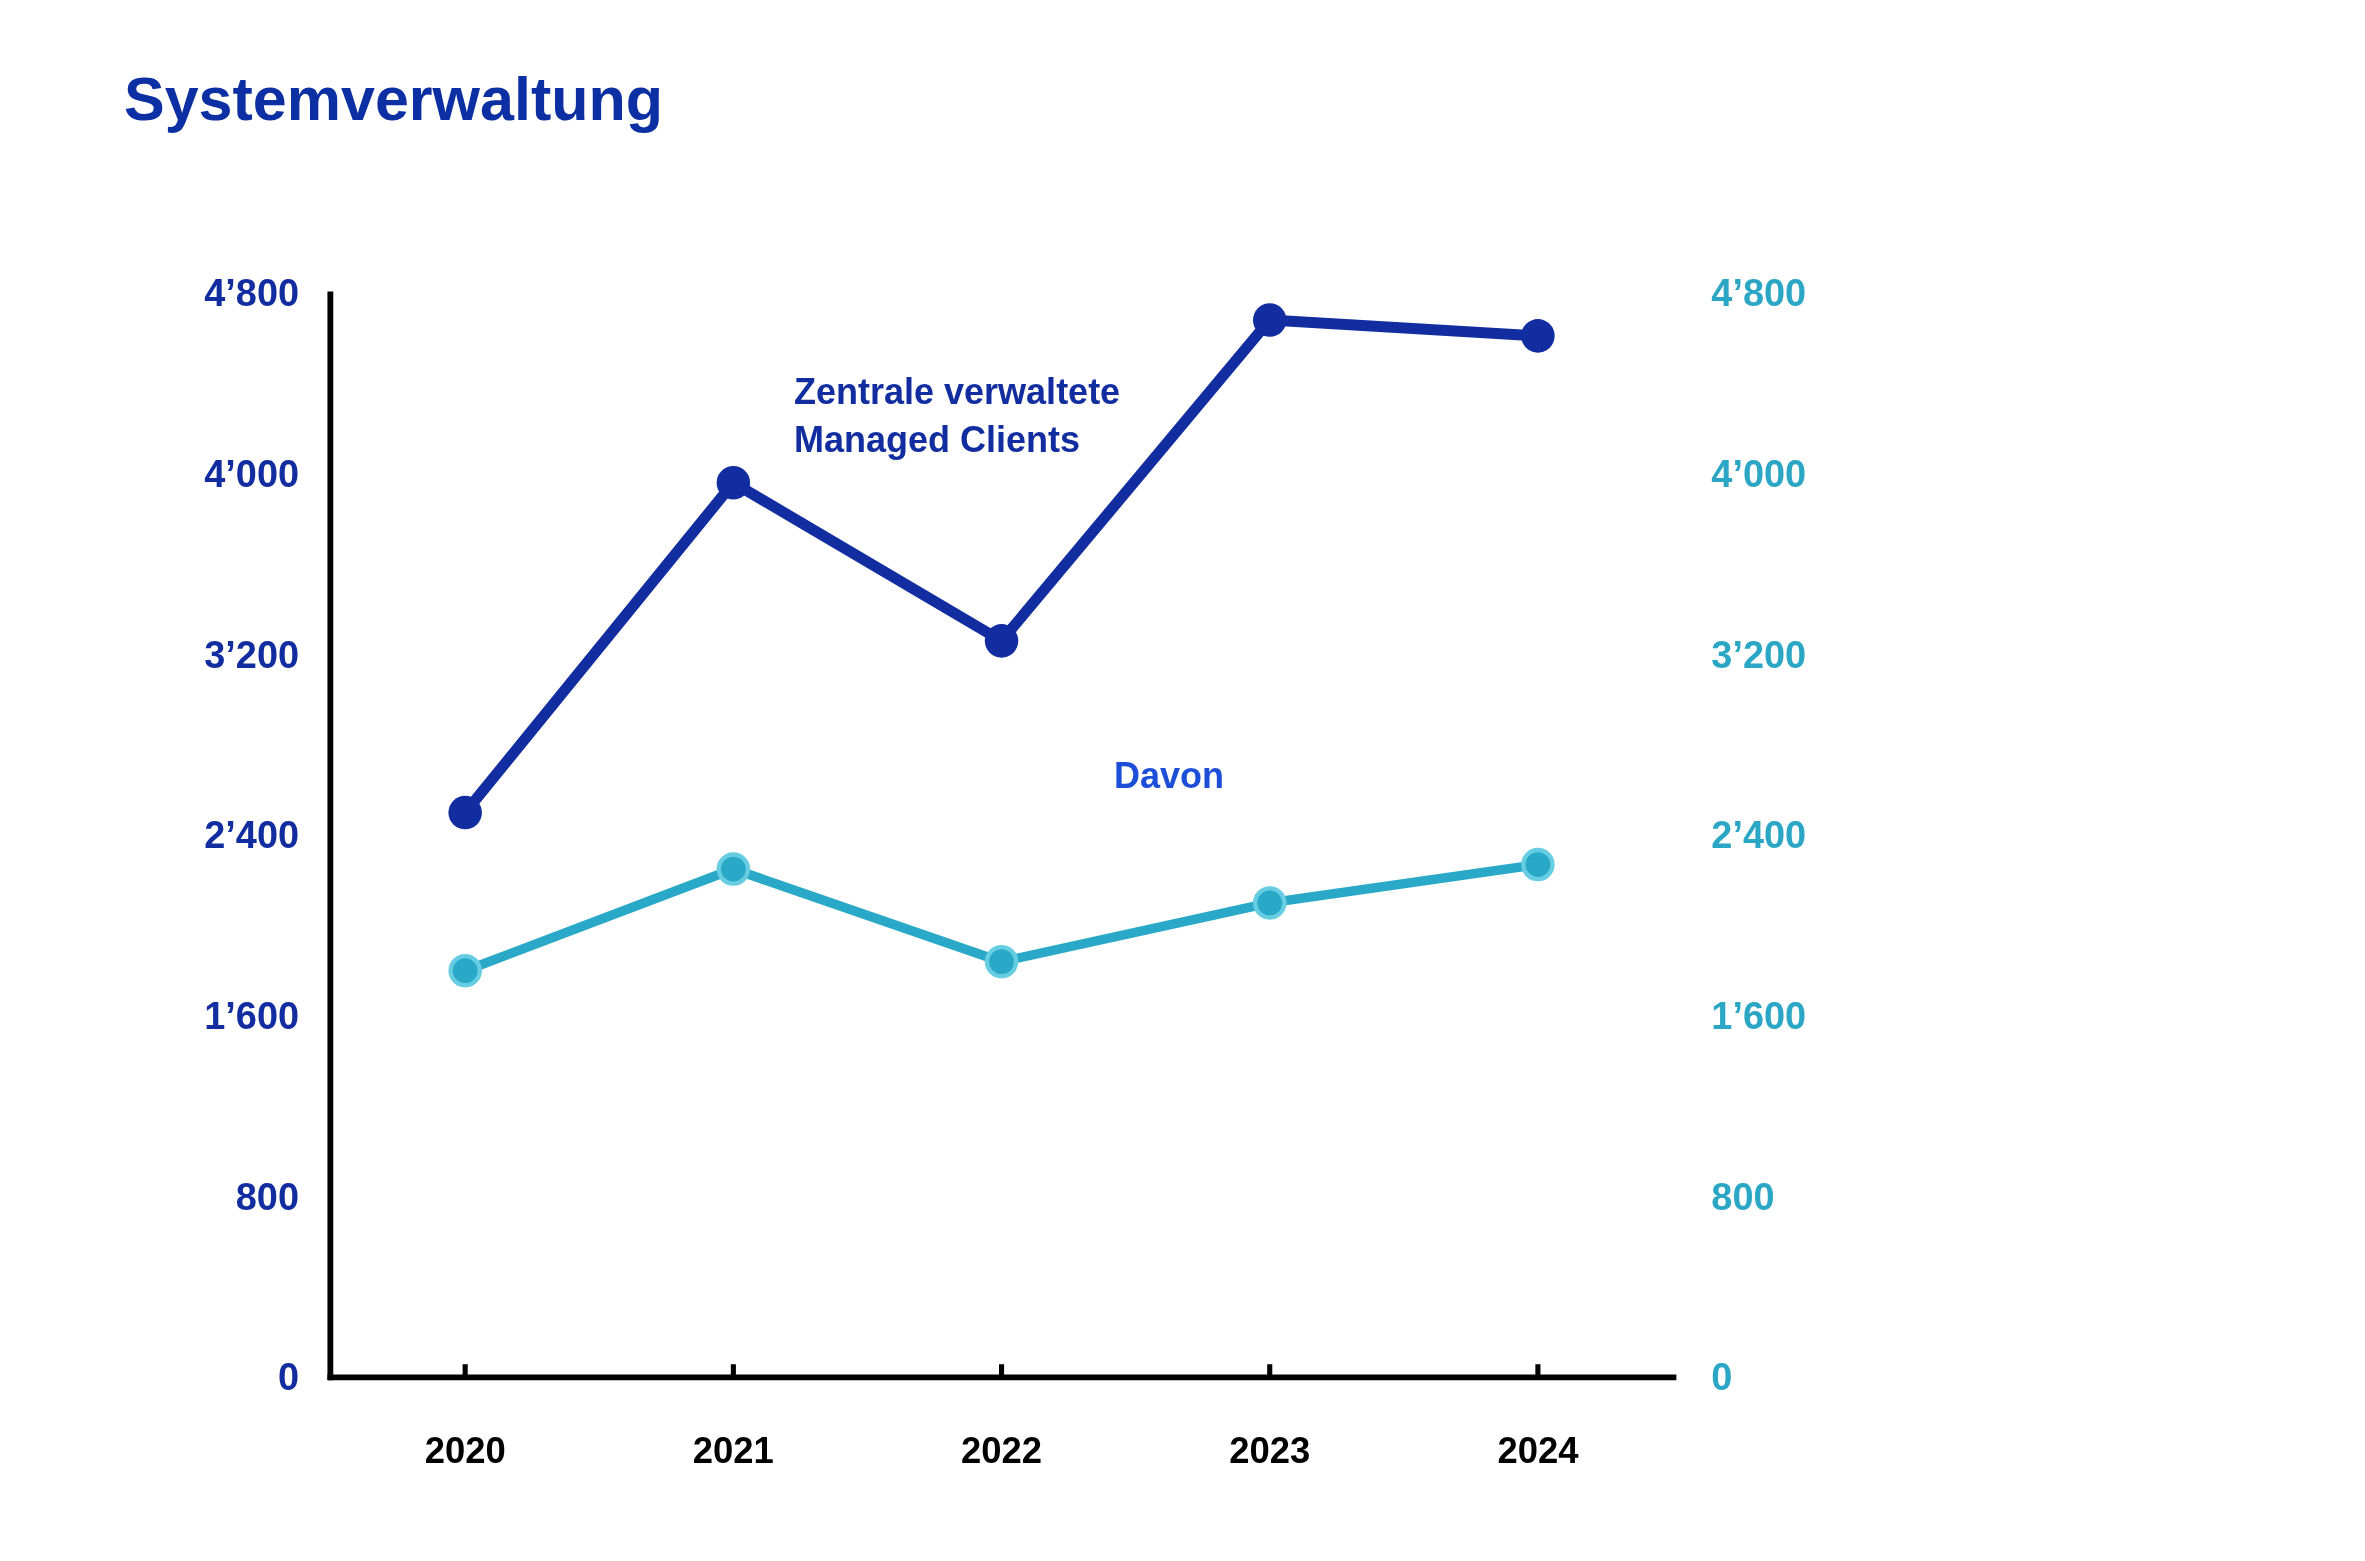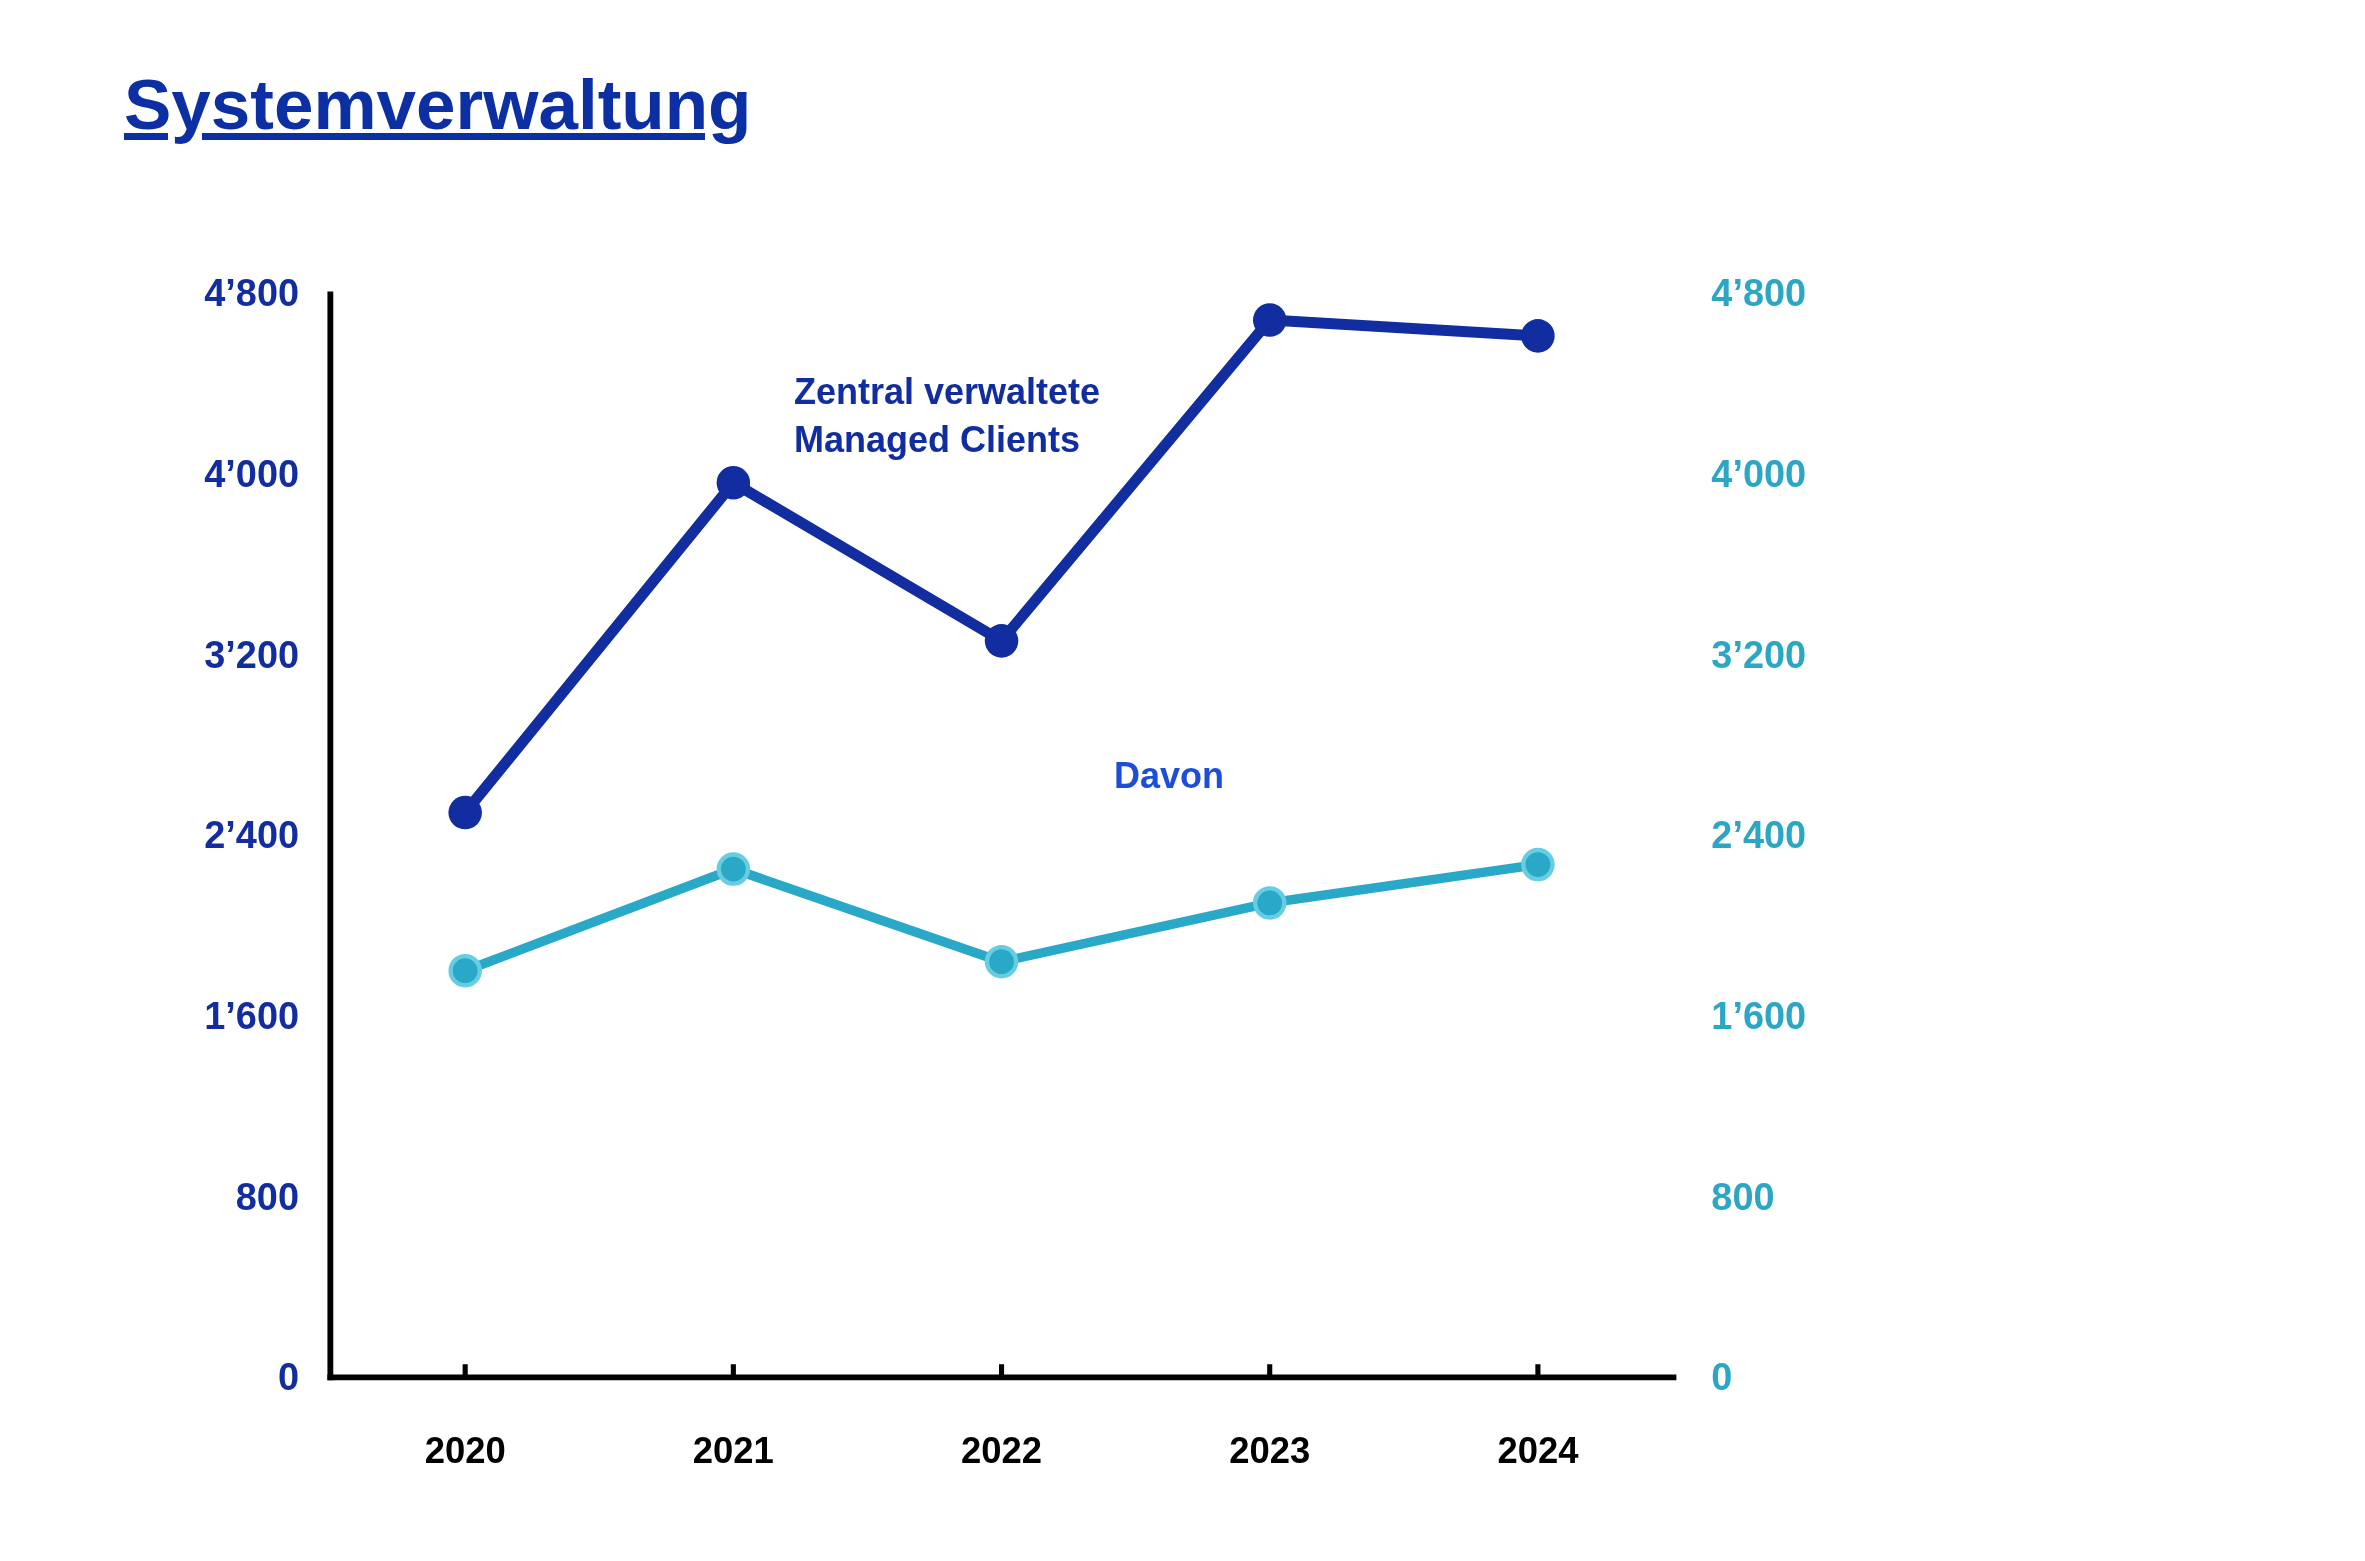--- a/index.html
+++ b/index.html
@@ -14,24 +14,23 @@
   .stage {
     position: relative;
     width: 2366px;
     height: 1561px;
     background: #FFFFFF;
   }
   .chart-title {
     position: absolute;
     left: 124px;
     top: 64px;
-    font-size: 71px;
+    font-size: 61px;
     font-weight: 700;
     letter-spacing: 0px;
-    text-decoration: underline;
   }
   .series-label {
     position: absolute;
     font-size: 36px;
     font-weight: 700;
     line-height: 48px;
     white-space: nowrap;
   }
   .series-label span { display: block; }
   #label-managed { left: 794px; top: 368px; }
@@ -88,21 +87,21 @@
       <circle cx="1742" cy="439.20000000000005" fill="#112DA0" r="23"></circle>
       <circle cx="2110" cy="460.9000000000001" fill="#112DA0" r="23"></circle>
       <circle cx="638" cy="1332" fill="#29A9C7" r="20" stroke="#66CDE2" stroke-width="6"></circle>
       <circle cx="1006" cy="1192.5" fill="#29A9C7" r="20" stroke="#66CDE2" stroke-width="6"></circle>
       <circle cx="1374" cy="1319.6" fill="#29A9C7" r="20" stroke="#66CDE2" stroke-width="6"></circle>
       <circle cx="1742" cy="1239" fill="#29A9C7" r="20" stroke="#66CDE2" stroke-width="6"></circle>
       <circle cx="2110" cy="1186.3" fill="#29A9C7" r="20" stroke="#66CDE2" stroke-width="6"></circle>
     </svg>
 
   <div class="series-label" id="label-managed" style="color: rgb(17, 45, 160);">
-    <span>Zentral verwaltete</span>
+    <span>Zentrale verwaltete</span>
     <span>Managed Clients</span>
   </div>
 
   <div class="series-label" id="label-zentrale" style="color: #1d4ed8;">
     <span>Davon</span>
   </div>
 
 </div>
 
 

